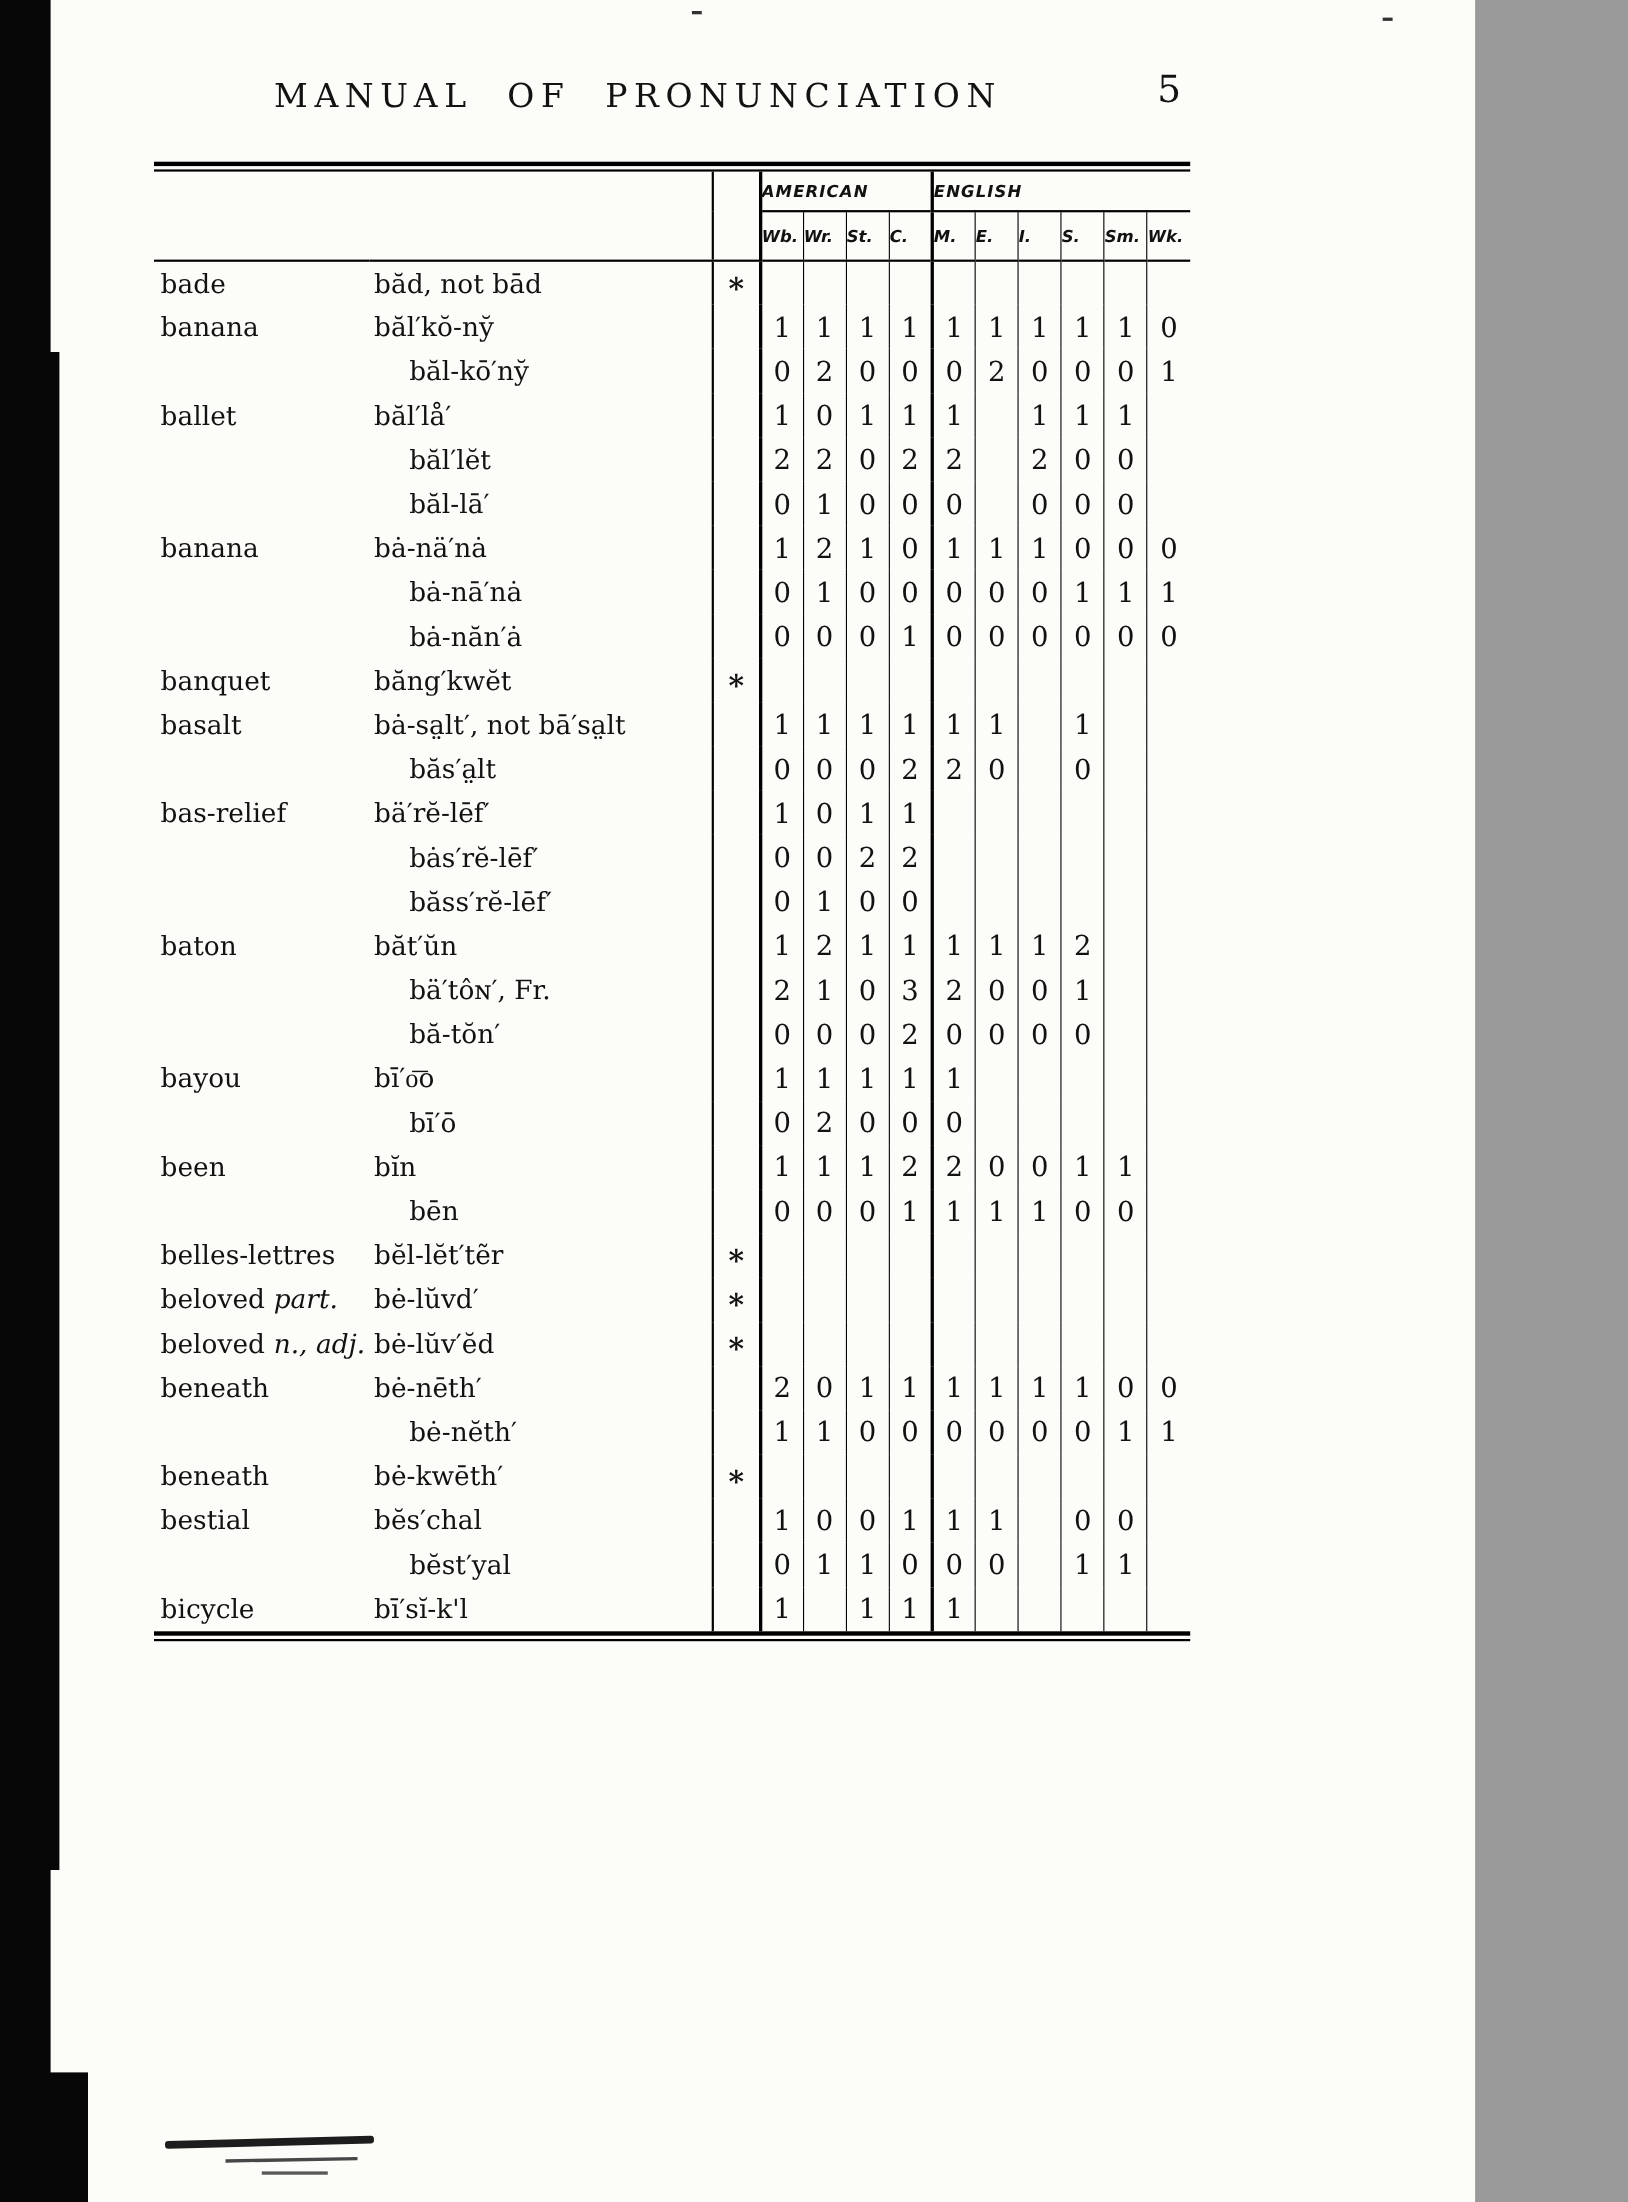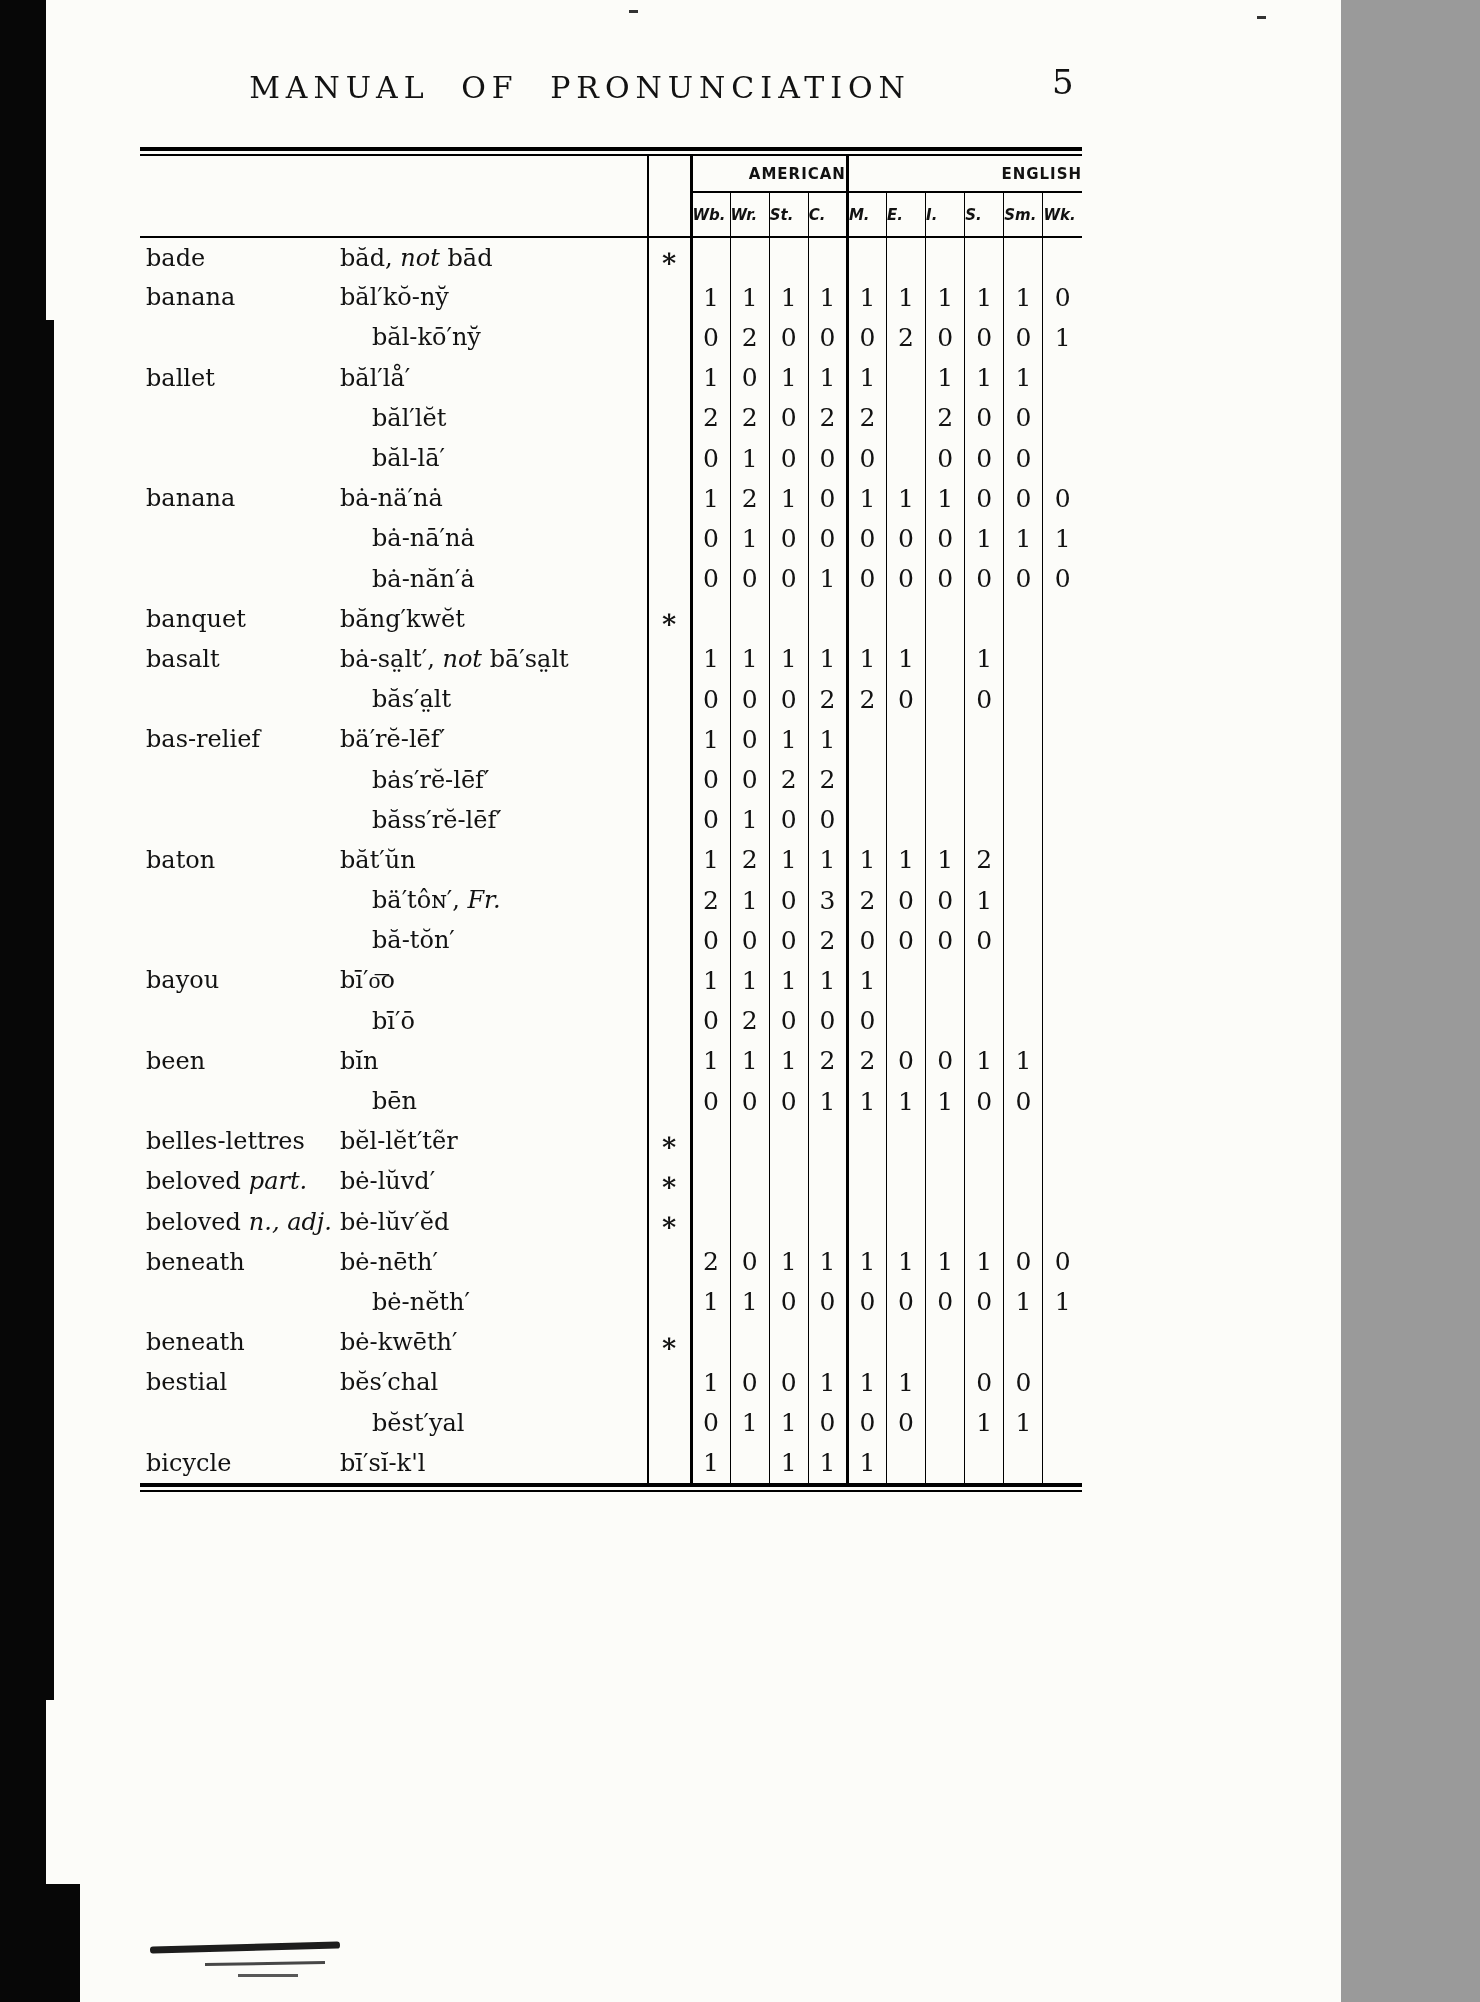--- a/index.html
+++ b/index.html
@@ -23,43 +23,43 @@
     position:absolute;left:1052px;top:62px;
     font-size:34px;
   }
   .table-wrap{position:absolute;left:140px;top:147px;width:942px;}
   .drule{height:3px;border-top:4px solid #000;border-bottom:2px solid #000;}
   table{width:100%;border-collapse:collapse;table-layout:fixed;}
   th,td{padding:0;}
   thead th{vertical-align:middle;}
   .group{
     font-family:"DejaVu Sans","Liberation Sans",sans-serif;
-    font-weight:bold;font-size:15px;letter-spacing:1px;
-    height:35px;text-align:right;
+    font-style:italic;font-weight:bold;font-size:15px;letter-spacing:1px;
+    height:35px;text-align:left;
     border-bottom:2px solid #000;
   }
   .group.english{border-left:3px solid #000;}
   .collabel{
     font-family:"DejaVu Sans","Liberation Sans",sans-serif;
     font-style:italic;font-weight:bold;font-size:15px;
     height:43px;text-align:left;
     border-left:1px solid #000;border-bottom:2px solid #000;
   }
   .collabel.m-col{border-left:3px solid #000;}
   .lead{border-bottom:2px solid #000;}
   .star-col{border-left:2px solid #000;border-right:3px solid #000;}
   th.star-col{border-bottom:2px solid #000;}
   tbody tr{height:40.2px;}
   td{vertical-align:middle;}
   td.word{padding-left:6px;font-size:24px;white-space:nowrap;overflow:visible;}
   td.word .w{font-weight:normal;}
   td.word .wsfx{font-style:italic;margin-left:8px;}
   td.pron{padding-left:4px;font-size:24px;white-space:nowrap;overflow:visible;}
   td.pron.indent{padding-left:36px;}
-  td.pron .it{font-style:italic;text-align:right;}
+  td.pron .it{text-align:right;}
   td.star{text-align:center;font-size:27px;font-weight:bold;line-height:1;}
   td.val{text-align:center;font-size:25px;border-left:1px solid #000;}
   td.val.m-col{border-left:3px solid #000;}
 </style>
 </head>
 <body>
 
 <div class="page">
 
   <div class="edge" style="left:0;top:0;width:46px;height:2002px;"></div>

